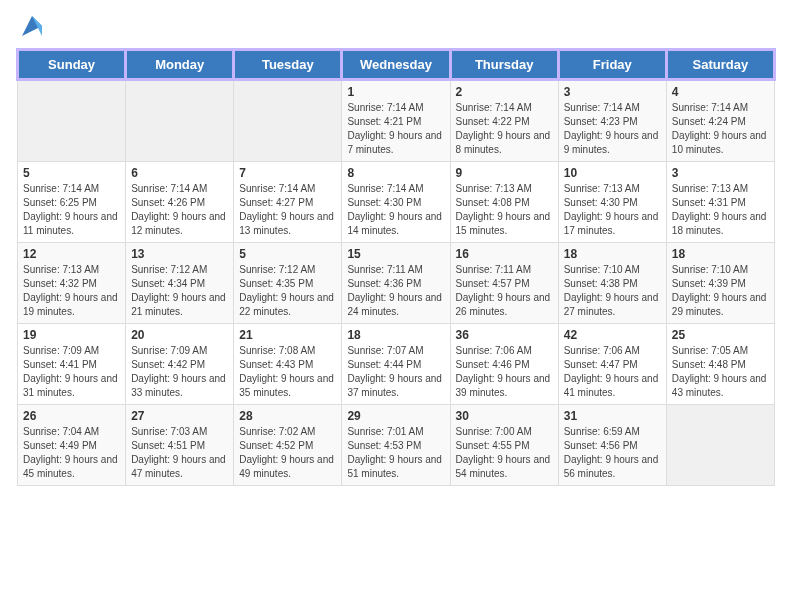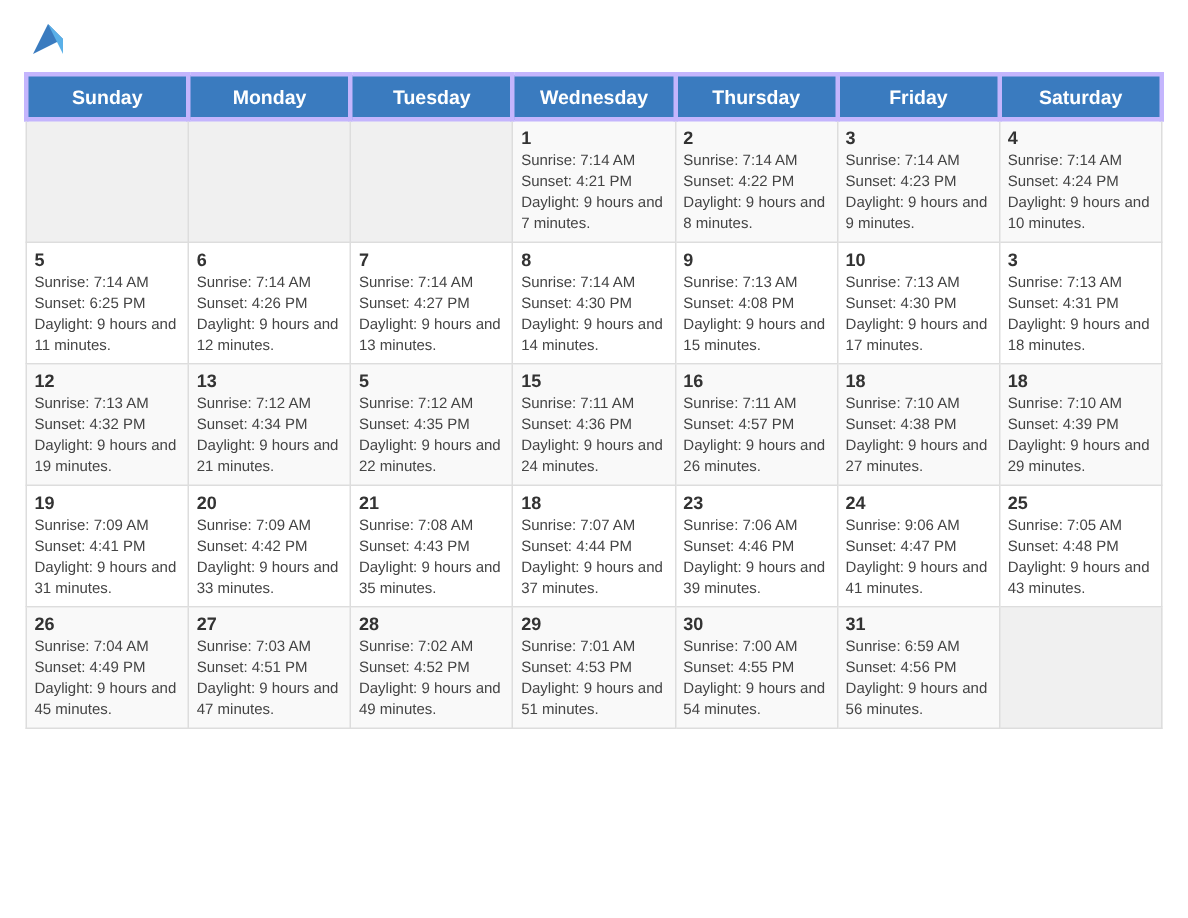--- a/index.html
+++ b/index.html
@@ -269,28 +269,28 @@
 Sunset: 4:43 PM
 Daylight: 9 hours and 35 minutes.</div>
           </td>
           <td>
             <span class="day-number">18</span>
             <div class="day-info">Sunrise: 7:07 AM
 Sunset: 4:44 PM
 Daylight: 9 hours and 37 minutes.</div>
           </td>
           <td>
-            <span class="day-number">23</span>
+            <span class="day-number">36</span>
             <div class="day-info">Sunrise: 7:06 AM
 Sunset: 4:46 PM
 Daylight: 9 hours and 39 minutes.</div>
           </td>
           <td>
-            <span class="day-number">24</span>
-            <div class="day-info">Sunrise: 9:06 AM
+            <span class="day-number">42</span>
+            <div class="day-info">Sunrise: 7:06 AM
 Sunset: 4:47 PM
 Daylight: 9 hours and 41 minutes.</div>
           </td>
           <td>
             <span class="day-number">25</span>
             <div class="day-info">Sunrise: 7:05 AM
 Sunset: 4:48 PM
 Daylight: 9 hours and 43 minutes.</div>
           </td>
         </tr>

